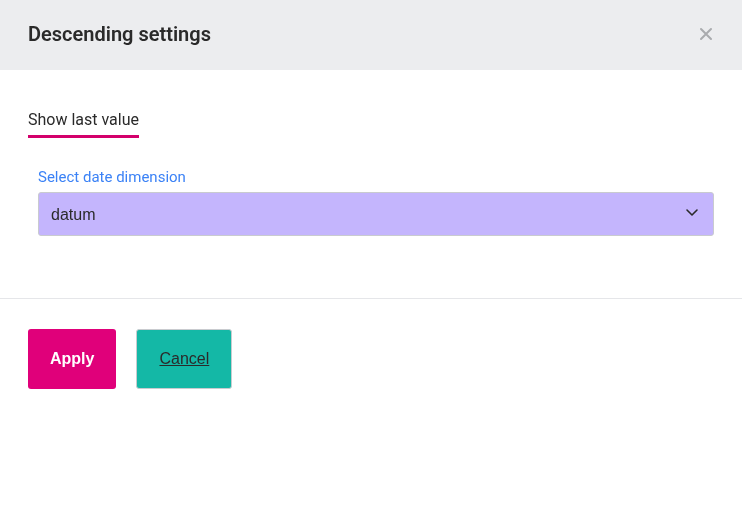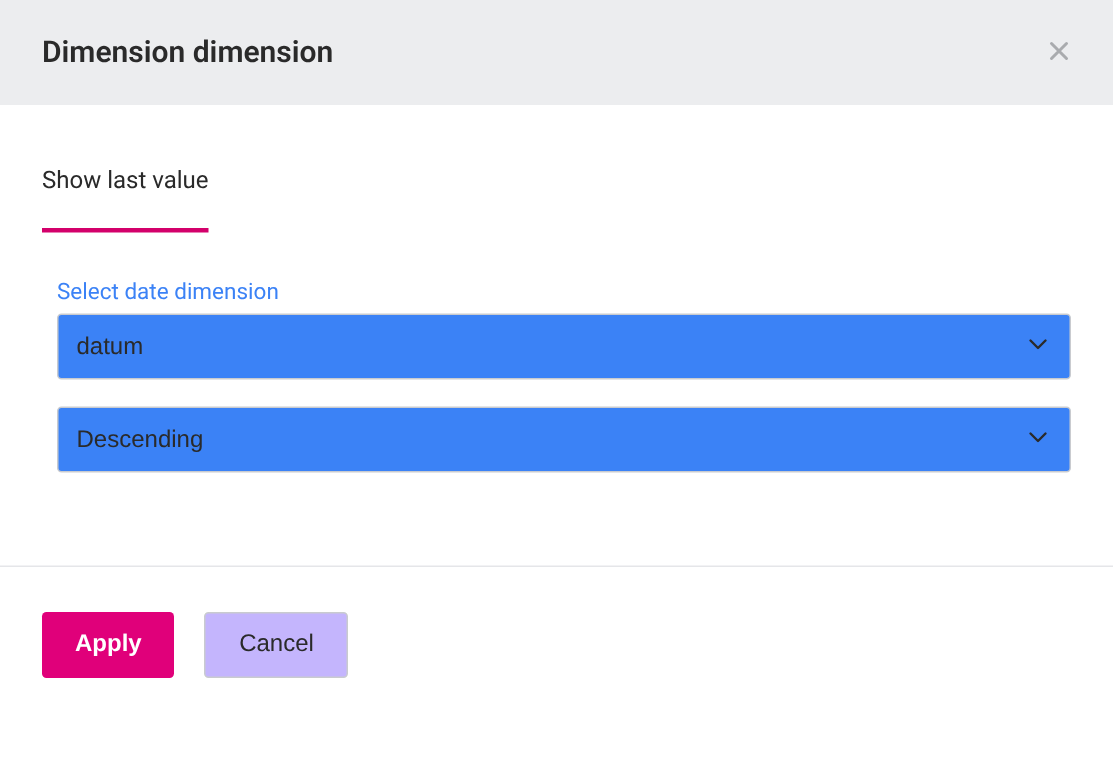--- a/index.html
+++ b/index.html
@@ -2,44 +2,44 @@
 <html><head>
   <meta charset="utf-8">
   <style>
     * { box-sizing: border-box; margin: 0; padding: 0; }
     body { font-family: "Segoe UI", Roboto, Arial, sans-serif; background: #fff; width: 742px; color: #1f1f1f; }
     .header { background: #ecedef; padding: 22px 28px 24px; display: flex; align-items: center; justify-content: space-between; }
     .header h1 { font-size: 20px; font-weight: 600; color: #2a2a2a; }
     .close-icon { color: #a9abae; cursor: pointer; display: flex; align-items: center; }
     .body { padding: 40px 28px 44px 28px; }
     .tabs { margin-bottom: 30px; }
-    .tab { display: inline-block; font-size: 16px; color: #2a2a2a; padding-bottom: 23px; border-bottom: 3px solid #d3006b; cursor: pointer; }
+    .tab { display: inline-block; font-size: 16px; color: #2a2a2a; padding-bottom: 6px; border-bottom: 3px solid #d3006b; cursor: pointer; }
     .field { margin-left: 10px; margin-bottom: 18px; }
     .field-label { font-size: 15px; color: #3b82f6; margin-bottom: 6px; }
     .select { position: relative; }
     .select select {
       width: 100%; height: 44px; padding: 0 40px 0 12px; font-size: 16px; color: #2a2a2a;
-      border: 1px solid #c9cbcf; border-radius: 3px; background: #3b82f6;
+      border: 1px solid #c9cbcf; border-radius: 3px; background: #c4b5fd;
       appearance: none; -webkit-appearance: none; -moz-appearance: none; cursor: pointer;
     }
     .chevron { position: absolute; right: 14px; top: 50%; transform: translateY(-50%); pointer-events: none; color: #2a2a2a; }
     .toggle-row { display: flex; align-items: center; gap: 14px; margin-top: 22px; margin-left: 10px; }
     .toggle { position: relative; width: 42px; height: 22px; background: #3cbb56; border-radius: 11px; cursor: pointer; flex-shrink: 0; }
     .toggle-knob { position: absolute; top: 2px; right: 2px; width: 18px; height: 18px; background: #fff; border-radius: 50%; }
     .toggle-label { font-size: 15.5px; color: #2a2a2a; }
     .footer { border-top: 1px solid #e5e6e9; padding: 30px 28px; display: flex; gap: 20px; }
-    .btn { height: 44px; padding: 0 22px; font-size: 16px; border-radius: 3px; cursor: pointer; display: flex; align-items: center; }
+    .btn { height: 60px; padding: 0 22px; font-size: 16px; border-radius: 3px; cursor: pointer; display: flex; align-items: center; }
     .btn-primary { background: #e0007a; color: #fff; border: none; font-weight: 600; }
-    .btn-secondary { background: #c4b5fd; color: #2a2a2a; border: 1px solid #c9cbcf; }
+    .btn-secondary { background: #14b8a6; color: #2a2a2a; border: 1px solid #c9cbcf; text-decoration: underline; }
   </style>
 </head>
 <body>
 
 <div class="header">
-  <h1>Dimension dimension</h1>
+  <h1>Descending settings</h1>
   <span class="close-icon">
     <svg width="16" height="16" viewBox="0 0 16 16">
         <path d="M3 3 L13 13 M13 3 L3 13" stroke="currentColor" stroke-width="2" stroke-linecap="round" fill="none"></path>
       </svg>
   </span>
 </div>
 
 <div class="body">
   <div class="tabs">
     <span class="tab">Show last value</span>
@@ -53,30 +53,20 @@
       </select>
       <span class="chevron">
         <svg width="16" height="16" viewBox="0 0 16 16">
             <path d="M3 6 L8 11 L13 6" stroke="currentColor" stroke-width="1.6" fill="none" stroke-linecap="round" stroke-linejoin="round"></path>
           </svg>
       </span>
     </div>
   </div>
 
   <div class="field">
-    <div class="select">
-      <select>
-        <option>Descending</option>
-      </select>
-      <span class="chevron">
-        <svg width="16" height="16" viewBox="0 0 16 16">
-            <path d="M3 6 L8 11 L13 6" stroke="currentColor" stroke-width="1.6" fill="none" stroke-linecap="round" stroke-linejoin="round"></path>
-          </svg>
-      </span>
-    </div>
   </div>
 
 </div>
 
 <div class="footer">
   <button class="btn btn-primary">Apply</button>
   <button class="btn btn-secondary">Cancel</button>
 </div>
 
 </body></html>

